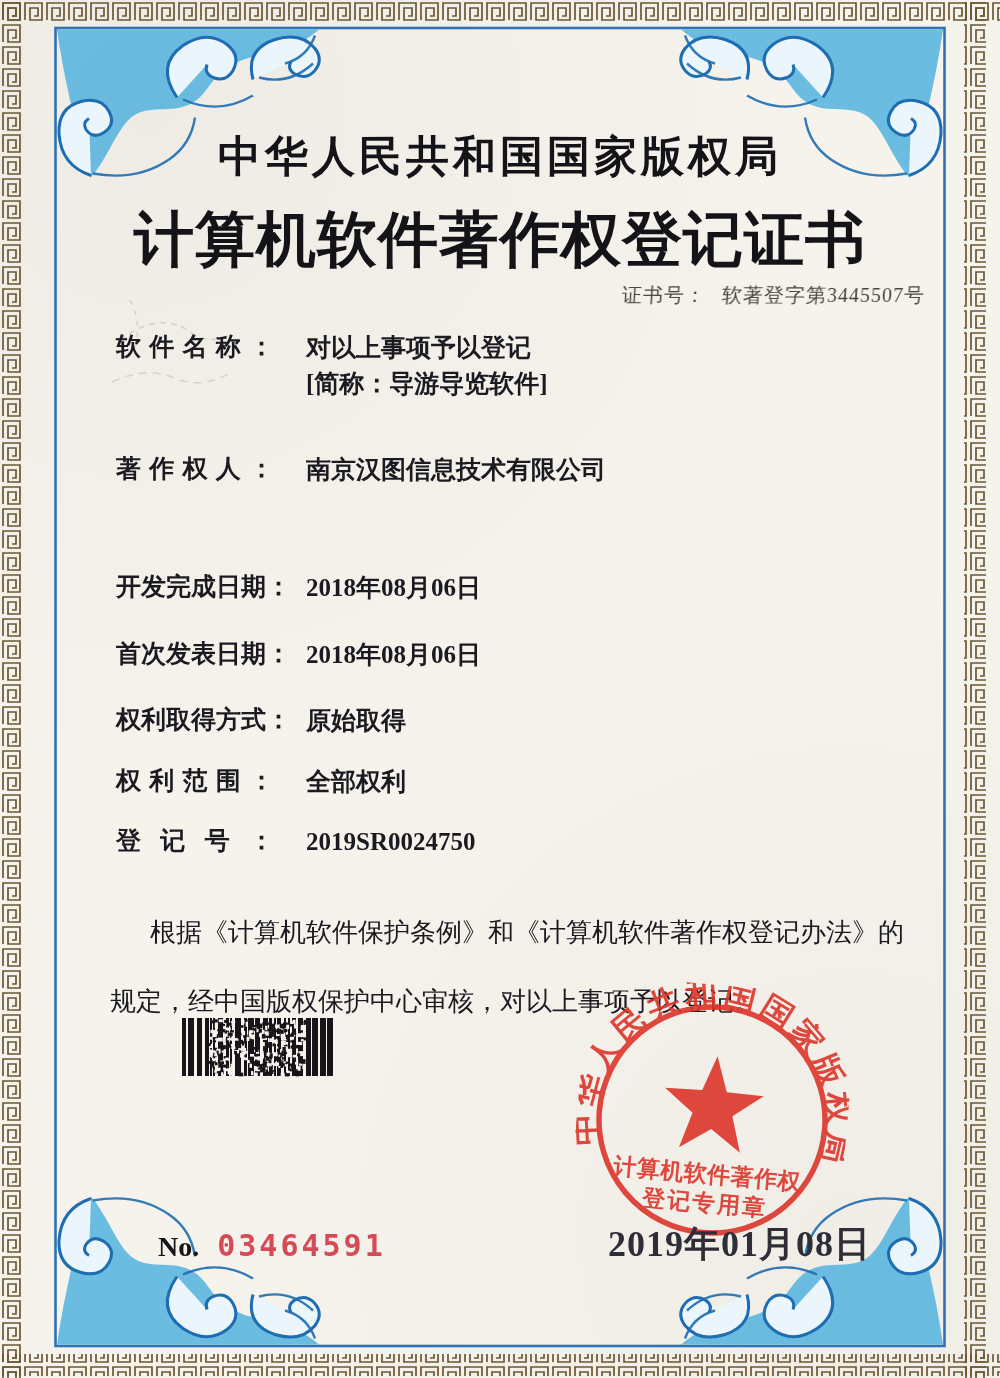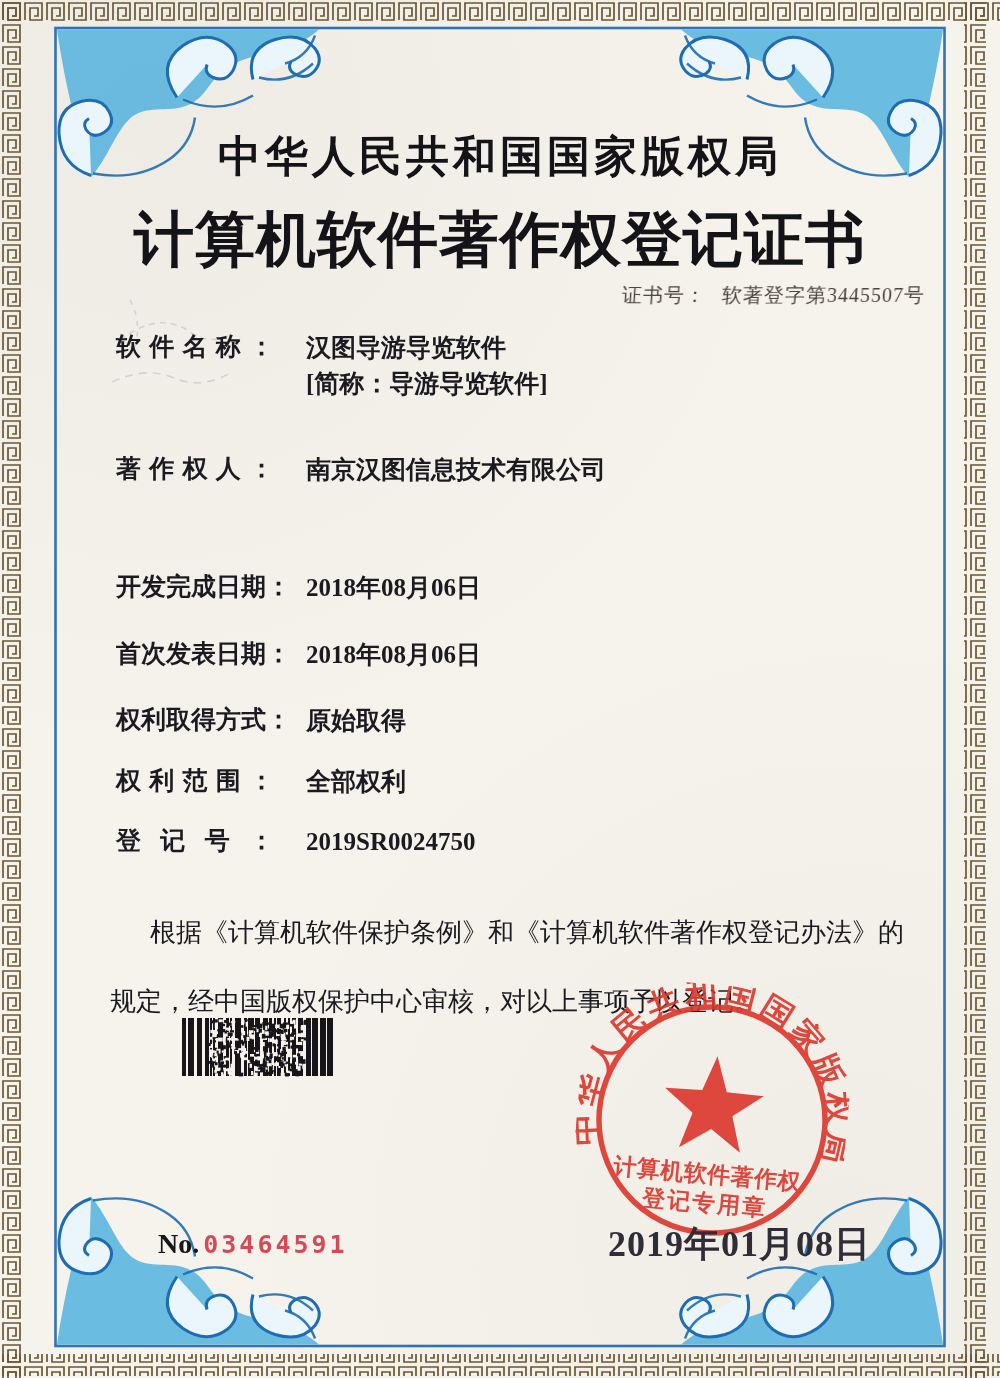--- a/index.html
+++ b/index.html
@@ -38,21 +38,21 @@
   .statement .l1{text-indent:40px;}
   .statement .l2{margin-top:34px;}
   .issue-date{
     position:absolute;left:608px;top:1220px;font-size:36px;font-weight:600;
     color:#2f2e38;letter-spacing:1px;white-space:nowrap;
   }
   .serial{position:absolute;left:158px;top:1228px;white-space:nowrap;}
   .serial .no-lbl{font-size:28px;font-weight:700;color:#15151a;}
   .serial .no-num{
     font-family:"DejaVu Sans Mono","Liberation Mono",monospace;
-    font-size:25px;font-weight:600;color:#d23c4a;letter-spacing:3px;
+    font-size:30px;font-weight:600;color:#d23c4a;letter-spacing:3px;margin-left:14px;
     opacity:.92;
   }
   .seal-svg{position:absolute;left:577px;top:985px;transform:rotate(5deg);opacity:.9;}
   .barcode-svg{position:absolute;left:182px;top:1016px;}
 </style>
 </head>
 <body>
 
 <svg class="abs" width="1000" height="1378" style="left:0;top:0">
   <defs>
@@ -100,21 +100,21 @@
 
 <div class="cert-title">计算机软件著作权登记证书</div>
 
 <div class="cert-no">
   <span class="lbl">证书号：</span><span>软著登字第3445507号</span>
 </div>
 
 <div class="field-row" style="top:330px">
   <span class="flabel">软件名称：</span>
   <div class="fvalue">
-    <div>汉图导游导览软件</div>
+    <div>对以上事项予以登记</div>
     <div>[简称：导游导览软件]</div>
   </div>
 </div>
 
 <div class="field-row" style="top:452px">
   <span class="flabel">著作权人：</span>
   <div class="fvalue">
     <div>南京汉图信息技术有限公司</div>
   </div>
 </div>

